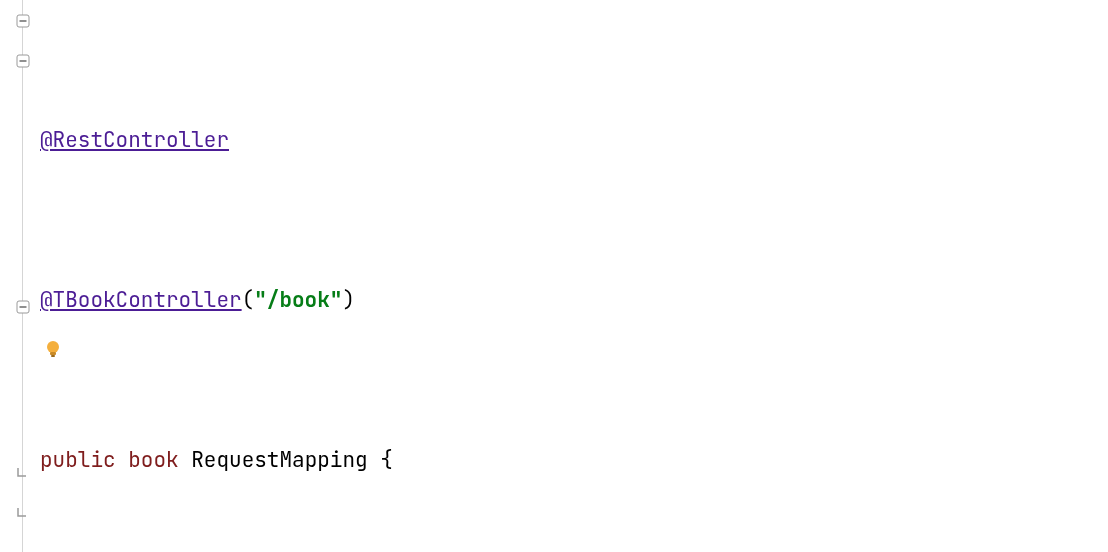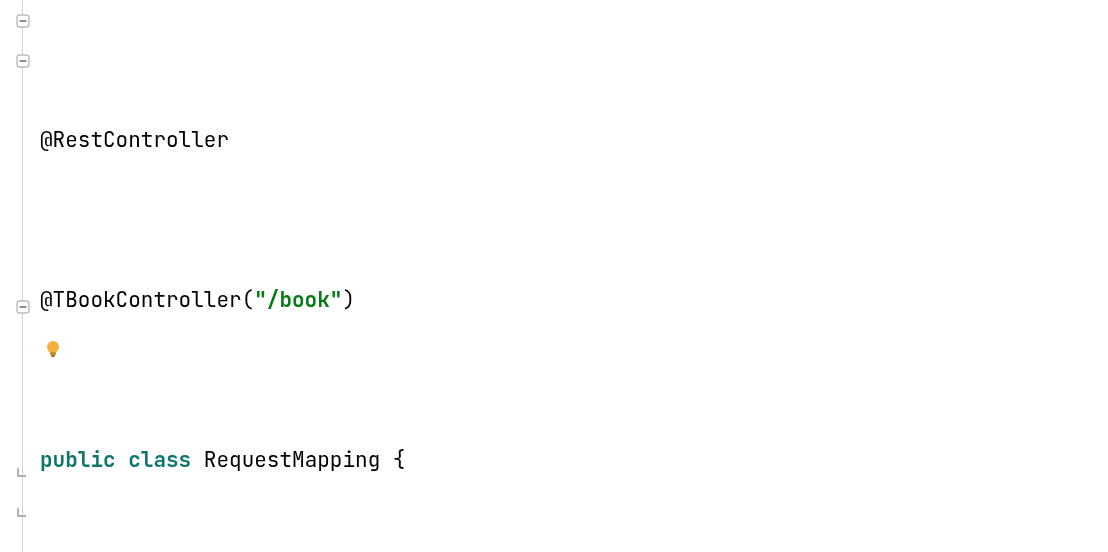--- a/index.html
+++ b/index.html
@@ -46,22 +46,22 @@
   }
   .code {
     flex: 1;
     padding-left: 4px;
     line-height: 40px;
     white-space: pre;
     position: relative;
   }
   .line { height: 40px; position: relative; }
   
-  .tk-annotation { color: #000000; }
-  .tk-keyword { color: #0f766e; font-weight: bold; }
+  .tk-annotation { color: #4c1d95; text-decoration: underline; }
+  .tk-keyword { color: #7f1d1d; font-weight: normal; }
   .tk-string { color: #067d17; font-weight: bold; }
   .tk-class { color: #000000; }
   .tk-paren { color: #000000; }
   .tk-plain { color: #000000; }
 </style>
 </head>
 <body>
 
 <div class="editor">
   <div class="gutter">
@@ -104,21 +104,21 @@
       </svg>
     </div>
   </div>
 
   <div class="code">
 
     <div class="line"><span class="tk-annotation">@RestController</span></div>
 
     <div class="line"><span class="tk-annotation">@TBookController</span><span class="tk-paren">(</span><span class="tk-string">"/book"</span><span class="tk-paren">)</span></div>
 
-    <div class="line"><span class="tk-keyword">public</span><span class="tk-plain"> </span><span class="tk-keyword">class</span><span class="tk-plain"> </span><span class="tk-class">RequestMapping</span><span class="tk-plain"> {</span></div>
+    <div class="line"><span class="tk-keyword">public</span><span class="tk-plain"> </span><span class="tk-keyword">book</span><span class="tk-plain"> </span><span class="tk-class">RequestMapping</span><span class="tk-plain"> {</span></div>
 
     
 
     
 
     
 
     
 
     

